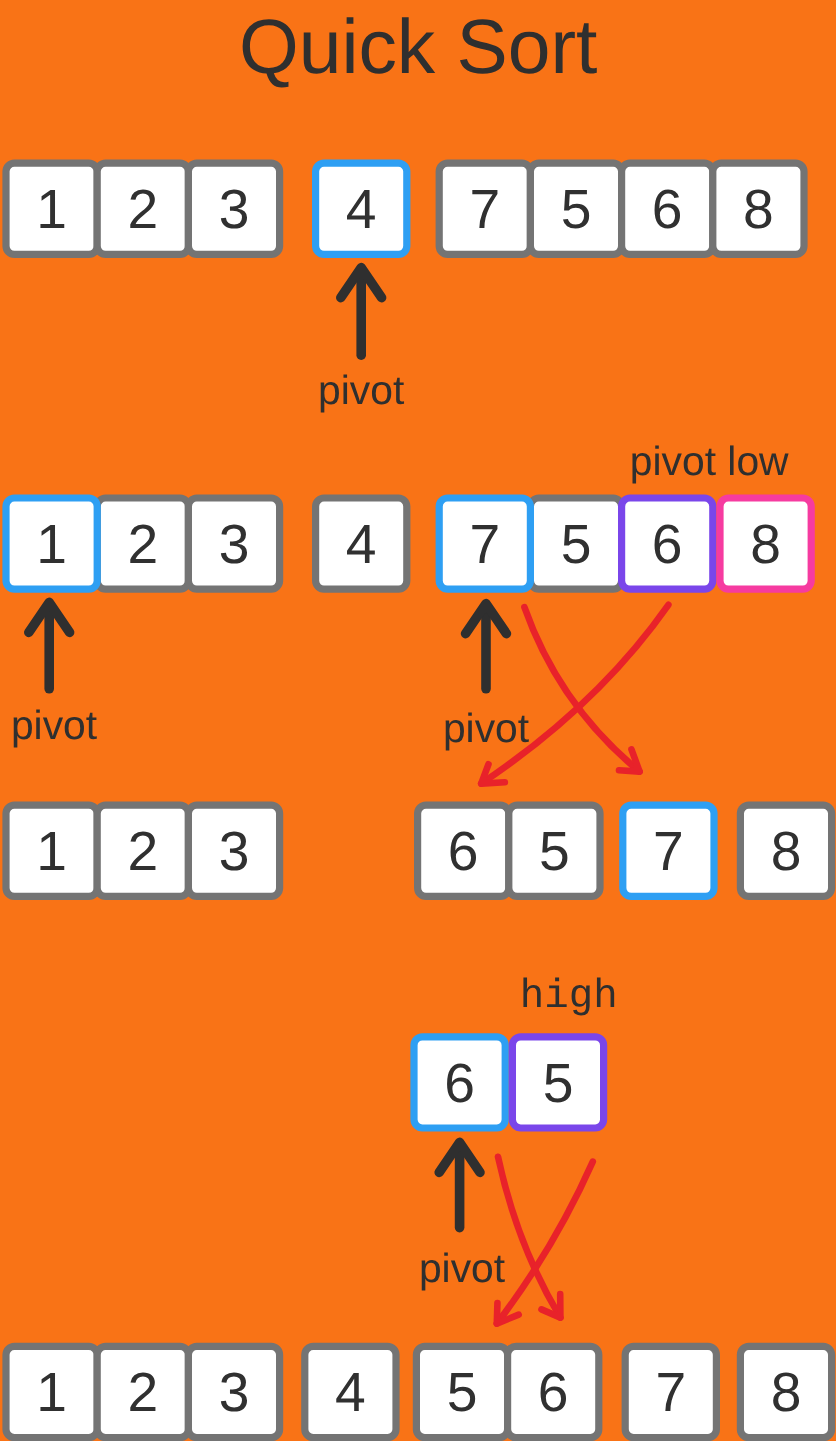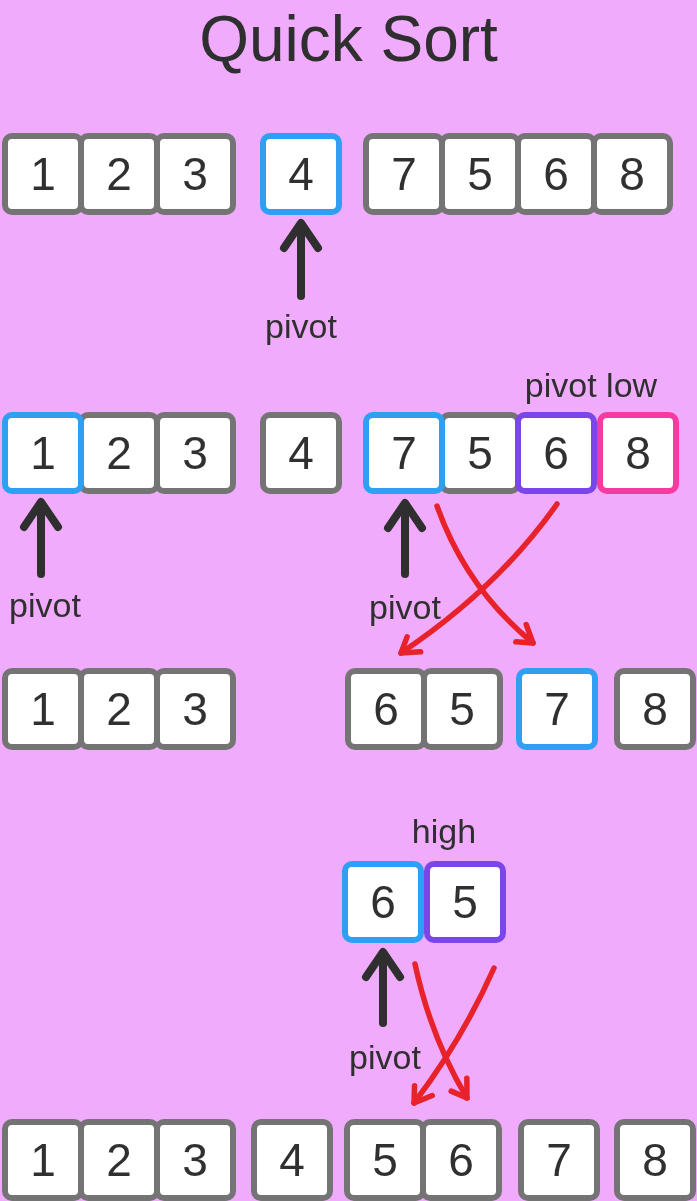--- a/index.html
+++ b/index.html
@@ -1,17 +1,17 @@
 <!DOCTYPE html>
 <html style="--gray: #747474; --dark: #2F2F2F; --number: #303030;"><head>
 <meta charset="utf-8">
 <style>
   html,body{margin:0;padding:0;background:#fff;}
   #stage{
-    position:relative;width:697px;height:1201px;background:#f0abfc;
+    position:relative;width:697px;height:1201px;background:#f97316;
     font-family:"Liberation Sans","DejaVu Sans",sans-serif;overflow:hidden;
   }
   .title{
     position:absolute;top:2px;left:0;width:100%;text-align:center;
     font-size:64px;font-weight:500;color:var(--dark,#2F2F2F);letter-spacing:0;
   }
   .group{position:absolute;display:flex;}
   .box{
     box-sizing:border-box;width:82px;height:82px;flex:0 0 auto;
     border:6px solid var(--gray,#747474);border-radius:10px;background:#fff;
@@ -120,15 +120,15 @@
     <div class="group" style="left: 518px; top: 1119px;">
       <div class="box" style="border-color: rgb(116, 116, 116);">7</div>
     </div>
     <div class="group" style="left: 614px; top: 1119px;">
       <div class="box" style="border-color: rgb(116, 116, 116);">8</div>
     </div>
     <div class="diagram-label" style="left: 301px; top: 307px;">pivot</div>
     <div class="diagram-label" style="left: 591px; top: 366px;">pivot low</div>
     <div class="diagram-label" style="left: 45px; top: 586px;">pivot</div>
     <div class="diagram-label" style="left: 405px; top: 588px;">pivot</div>
-    <div class="diagram-label" style="left: 444px; top: 812px;">high</div>
+    <div class="diagram-label" style="left: 474px; top: 812px; font-family: Liberation Mono, monospace;">high</div>
     <div class="diagram-label" style="left: 385px; top: 1038px;">pivot</div>
   </div>
 
 </body></html>

